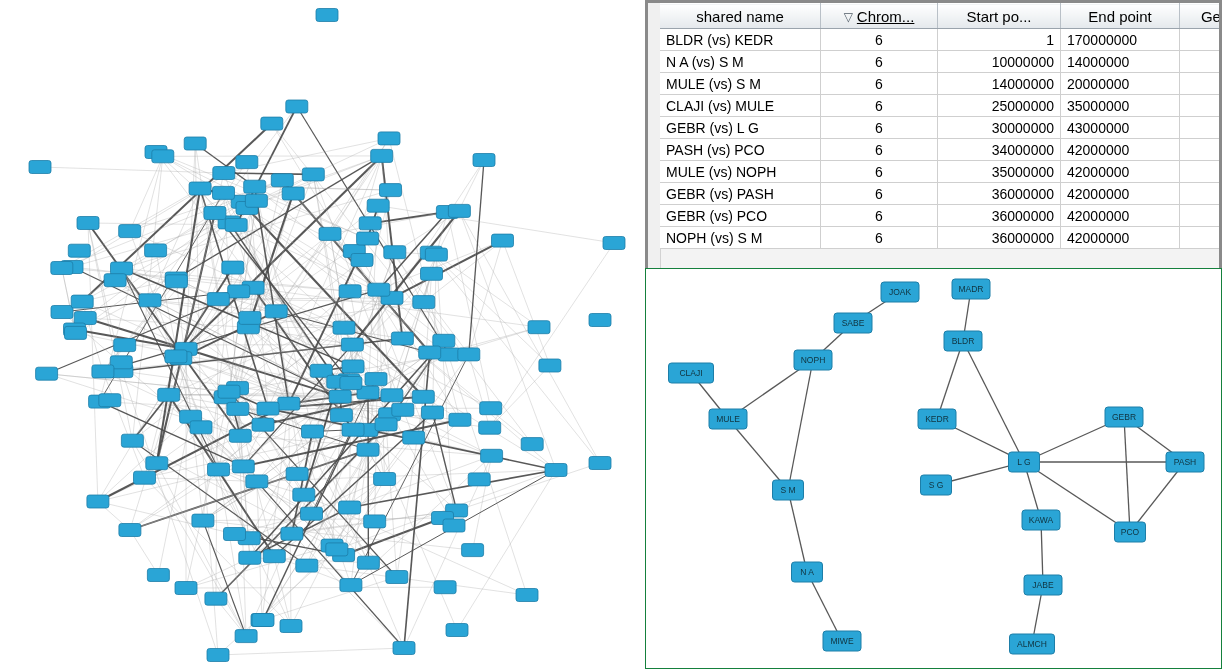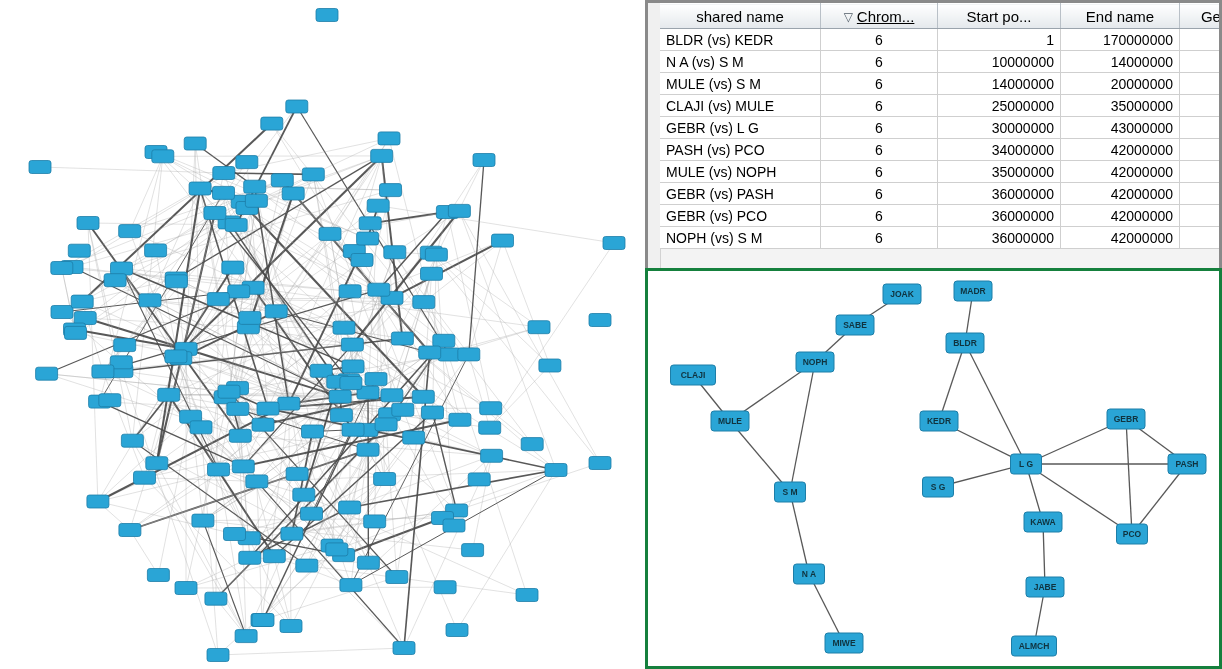--- a/index.html
+++ b/index.html
@@ -82,21 +82,21 @@
     border-bottom: 1px solid #cfcfcf;
     height: 21px;
     padding: 0 6px;
     white-space: nowrap;
     overflow: hidden;
     font-size: 14px;
   }
   td.c-name   { text-align: left;  width: 148px; }
   td.c-chrom  { text-align: center; width: 104px; }
   td.c-start  { text-align: right; width: 110px; }
-  td.c-end    { text-align: right; width: 106px; }
+  td.c-end    { width: 106px; }
   td.c-gen    { text-align: right; width: 94px; }
   th.h-name   { width: 148px; }
   th.h-chrom  { width: 104px; text-decoration: underline; }
   th.h-start  { width: 110px; }
   th.h-end    { width: 106px; }
   th.h-gen    { width: 94px; }
   .filter-glyph {
     display: inline-block;
     margin-right: 4px;
     color: #4f5b66;
@@ -105,24 +105,23 @@
   }
 
   
   #network-detail {
     position: absolute;
     left: 645px;
     top: 268px;
     width: 577px;
     height: 401px;
     background: #ffffff;
-    border: 3px solid #15803d;
+    border: 1px solid #15803d;
     box-sizing: border-box;
     overflow: hidden;
-    font-weight: bold;
   }
 
   
   .node-rect {
     fill: #2aa5d6;
     stroke: #1d7ea8;
     stroke-width: 1;
   }
   .node-label {
     font-family: "Liberation Sans", sans-serif;
@@ -747,21 +746,21 @@
           <th class="h-name">
             <span>shared name</span>
           </th>
           <th class="h-chrom">
             <span class="filter-glyph">▽</span><span>Chrom...</span>
           </th>
           <th class="h-start">
             <span>Start po...</span>
           </th>
           <th class="h-end">
-            <span>End name</span>
+            <span>End point</span>
           </th>
           <th class="h-gen">
             <span>Genetic...</span>
           </th>
         </tr>
       </thead>
       <tbody id="table-body">
           <tr>
             <td class="c-name">BLDR (vs) KEDR</td>
             <td class="c-chrom">6</td>

